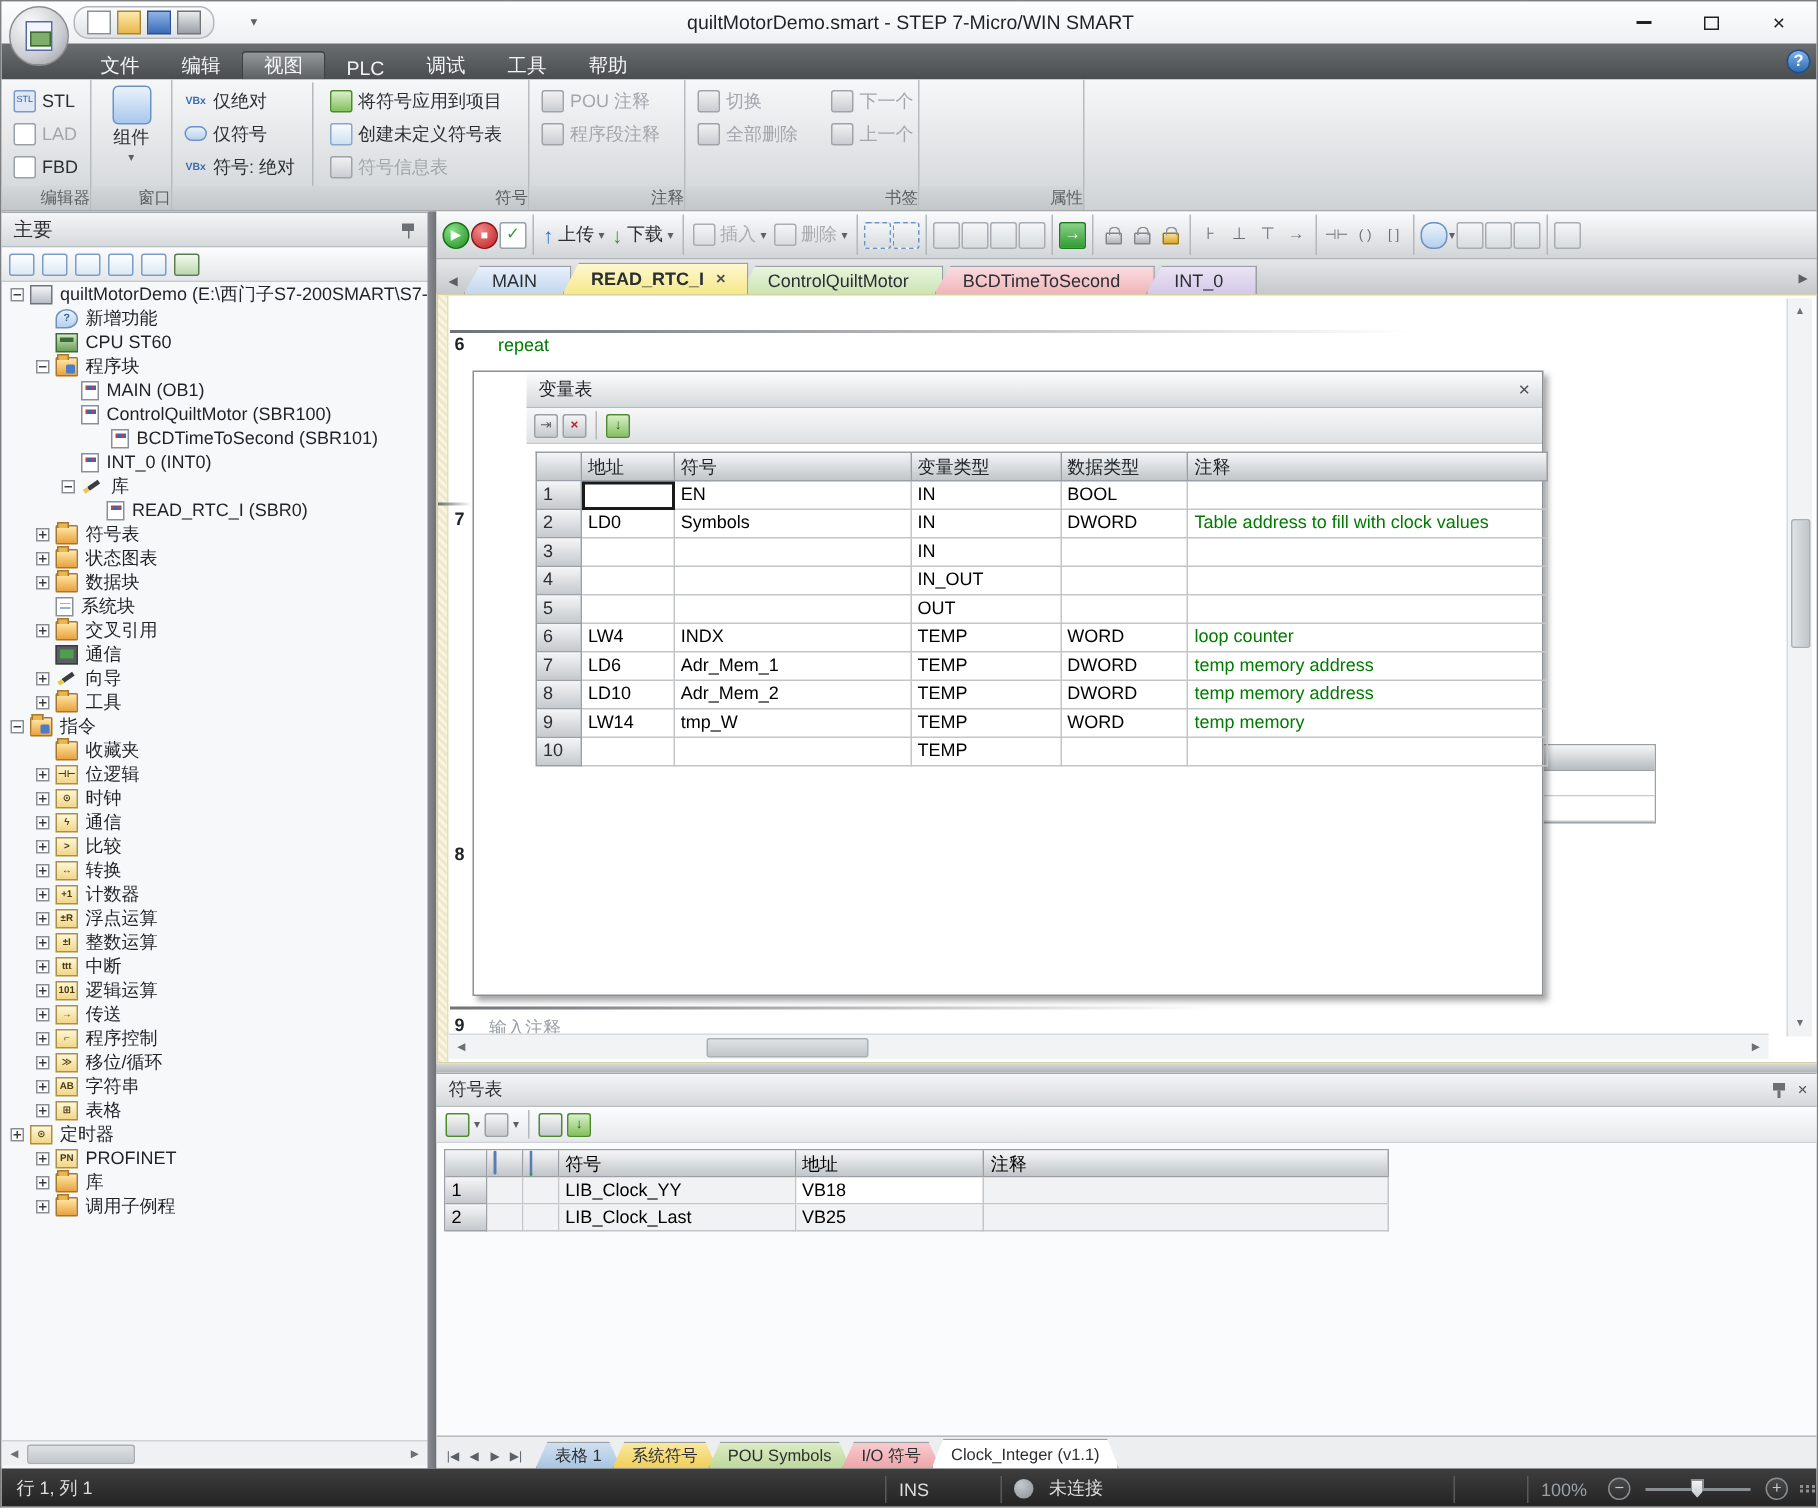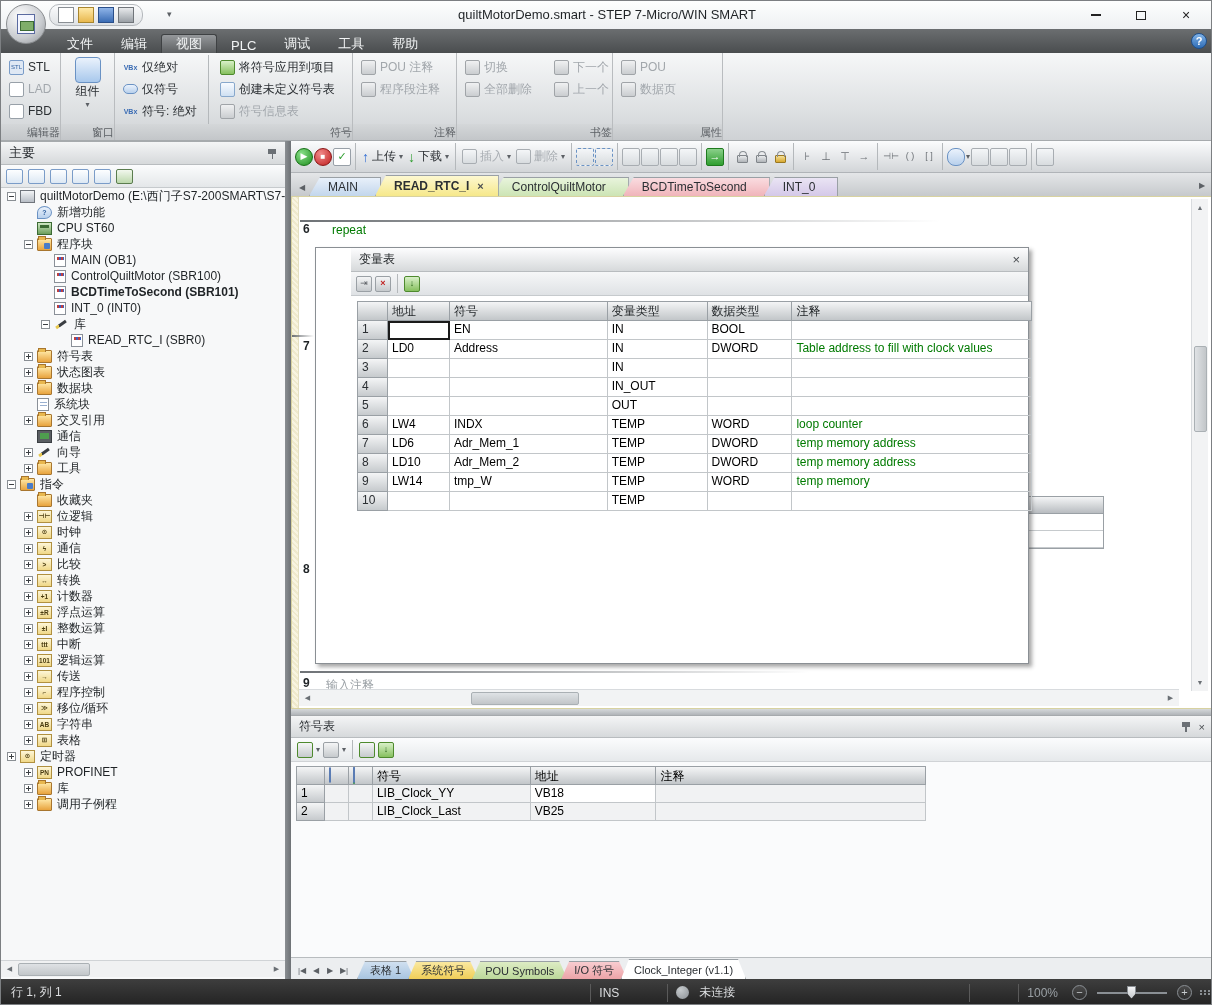--- a/index.html
+++ b/index.html
@@ -326,30 +326,20 @@
             <span>下一个</span>
           </div>
         <div class="rbtn dis">
             <span class="ric ri-gray"></span>
             <span>上一个</span>
           </div>
       </div>
       <div class="glabel">书签</div>
     </div>
     <div class="rgroup" style="width:110px;">
-      <div class="rcol">
-        <div class="rbtn dis">
-            <span class="ric ri-gray"></span>
-            <span>POU</span>
-          </div>
-        <div class="rbtn dis">
-            <span class="ric ri-gray"></span>
-            <span>数据页</span>
-          </div>
-      </div>
       <div class="glabel">属性</div>
     </div>
   </div>
 
   <div id="leftpanel" class="abs">
     <div class="panel-hdr">
       <span>主要</span>
       <span class="pin"></span>
     </div>
     <div id="tree-iconstrip">
@@ -403,21 +393,21 @@
         </div>
 
         <div class="titem" style="padding-left: 40px;">
           <span class="exp e-none"></span>
           <span class="ticon i-pou">
             <i style="font-style:normal;"></i>
           </span>
           <span class="tlabel">ControlQuiltMotor (SBR100)</span>
         </div>
 
-        <div class="titem" style="padding-left: 40px; font-weight: bold;">
+        <div class="titem" style="padding-left: 60px;">
           <span class="exp e-none"></span>
           <span class="ticon i-pou">
             <i style="font-style:normal;"></i>
           </span>
           <span class="tlabel">BCDTimeToSecond (SBR101)</span>
         </div>
 
         <div class="titem" style="padding-left: 40px;">
           <span class="exp e-none"></span>
           <span class="ticon i-pou">
@@ -860,21 +850,21 @@
               <span class="c-addr selcell"></span>
               <span class="c-sym">EN</span>
               <span class="c-vt">IN</span>
               <span class="c-dt">BOOL</span>
               <span class="c-cm"></span>
             </div>
           
             <div class="vrow">
               <span class="vhdr">2</span>
               <span class="c-addr">LD0</span>
-              <span class="c-sym">Address</span>
+              <span class="c-sym">Symbols</span>
               <span class="c-vt">IN</span>
               <span class="c-dt">DWORD</span>
               <span class="c-cm">Table address to fill with clock values</span>
             </div>
           
             <div class="vrow">
               <span class="vhdr">3</span>
               <span class="c-addr"></span>
               <span class="c-sym"></span>
               <span class="c-vt">IN</span>

